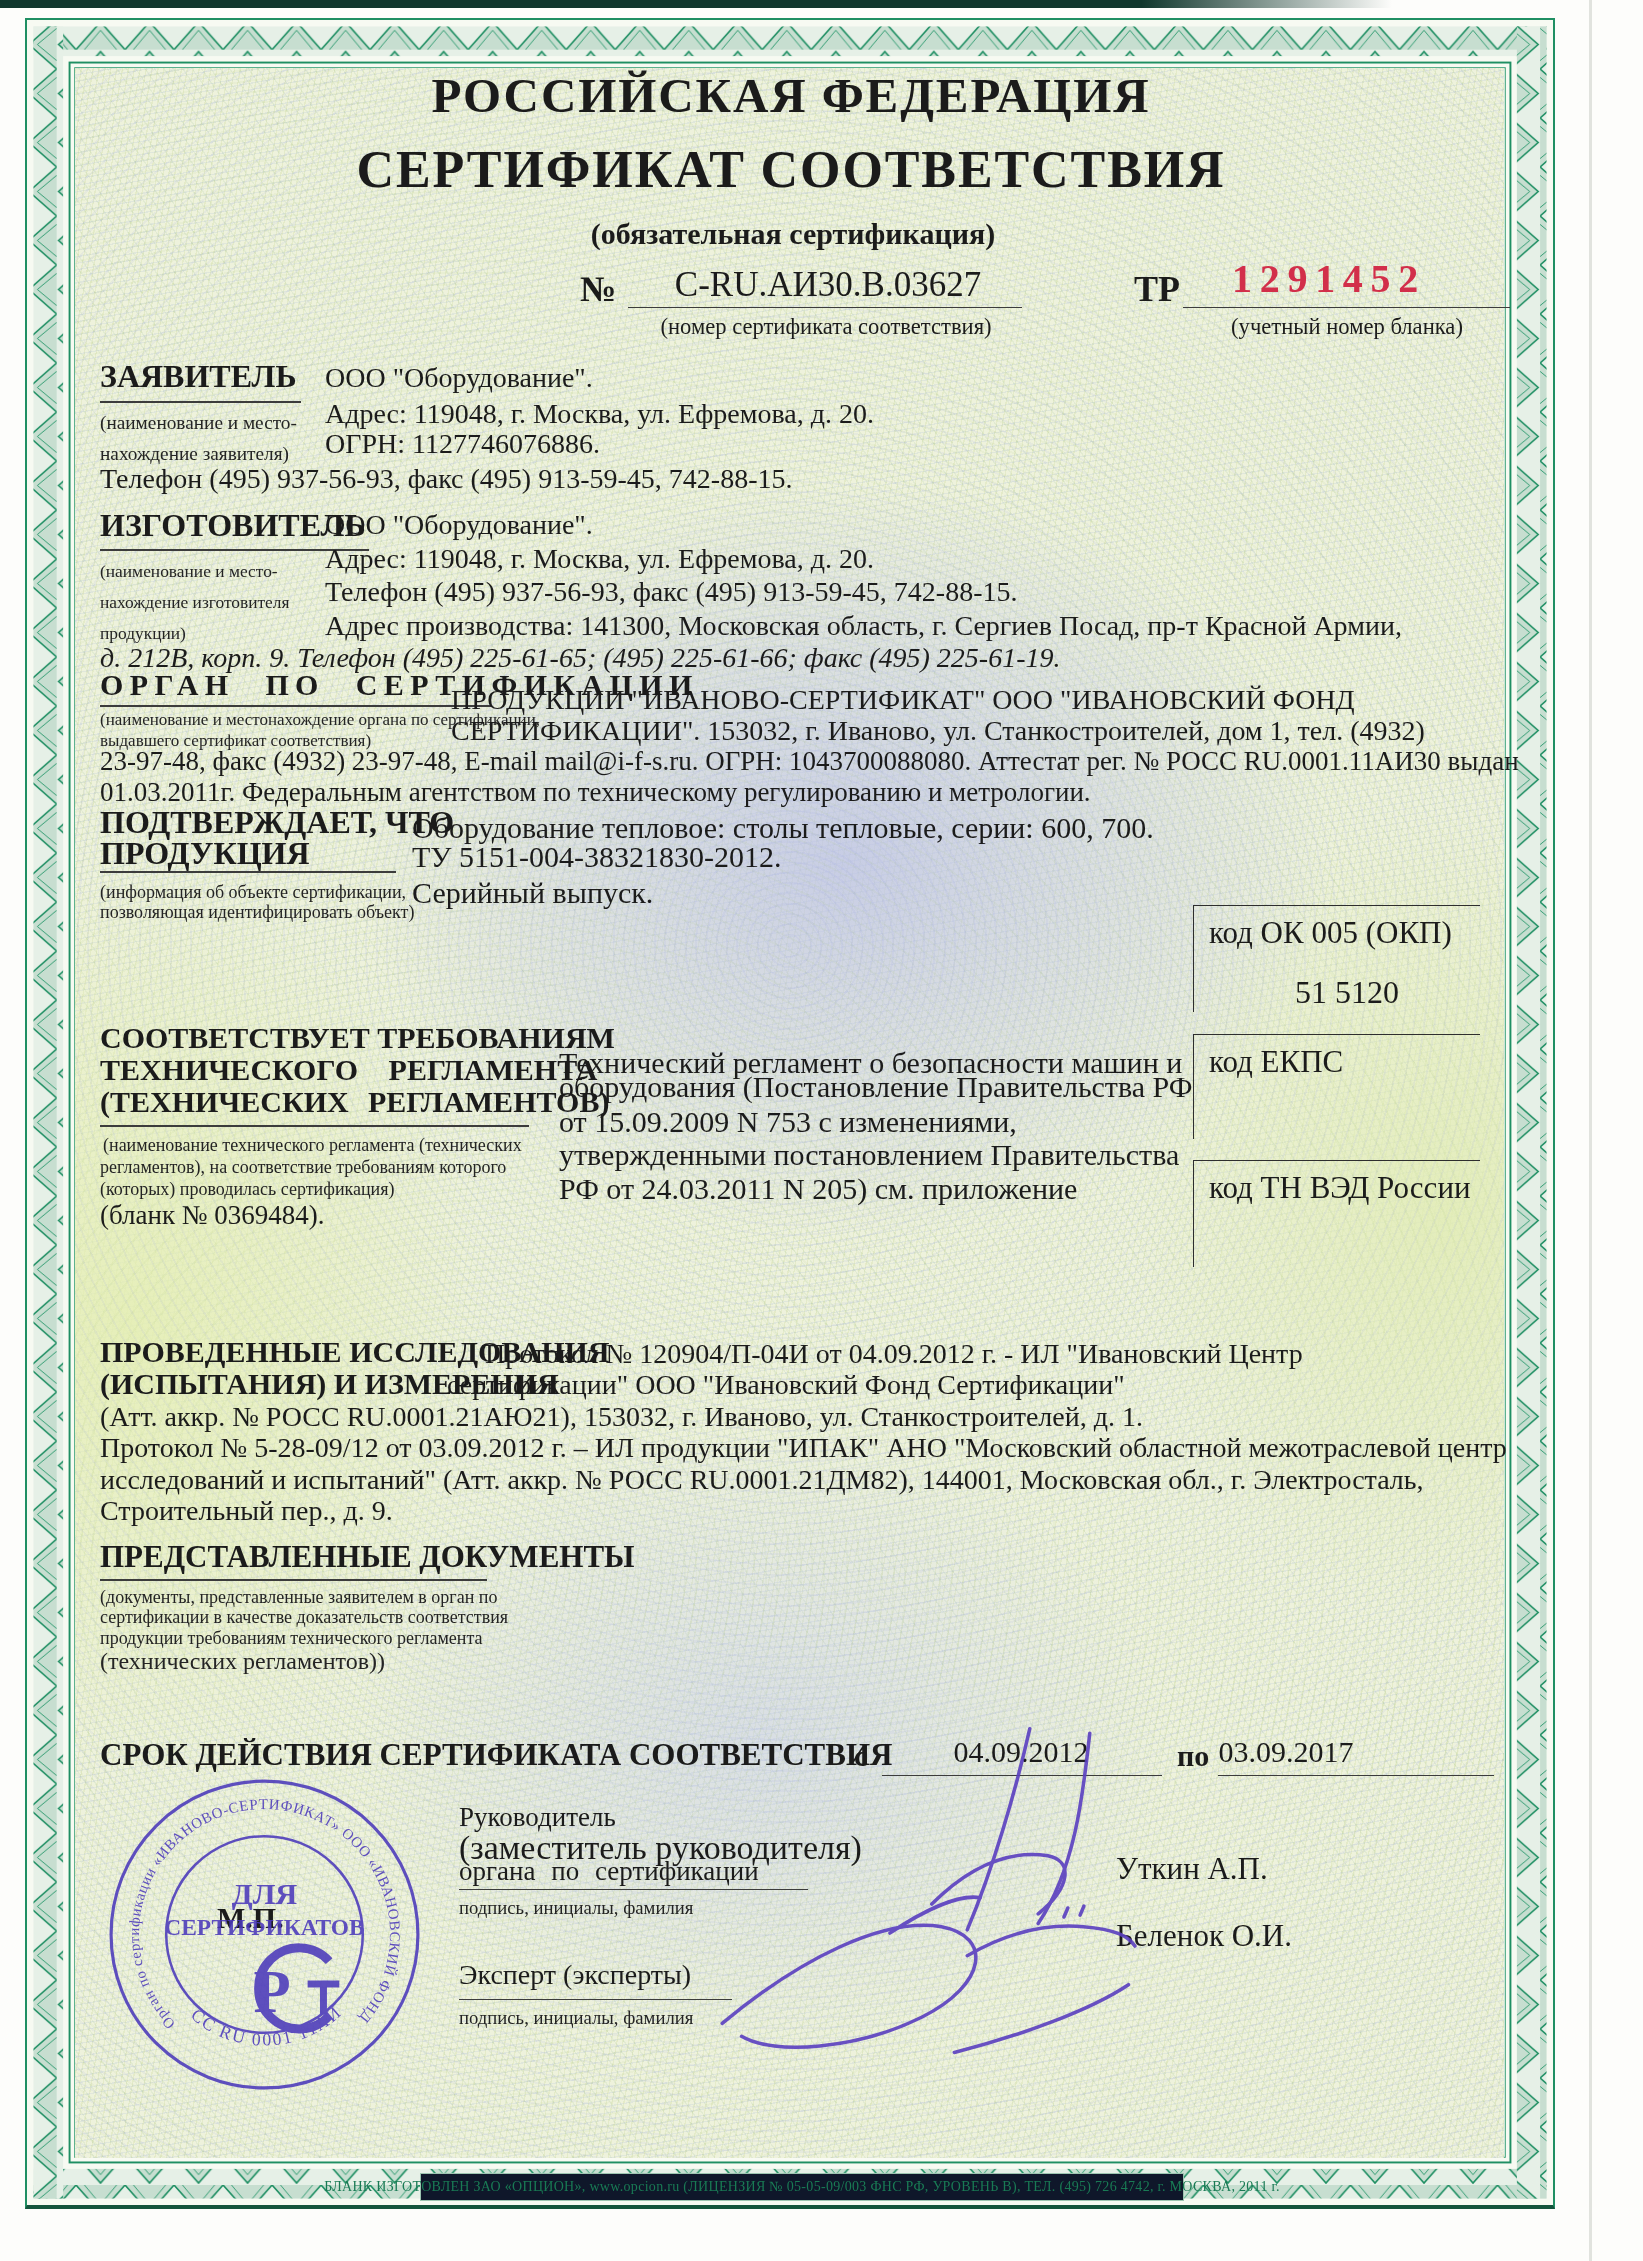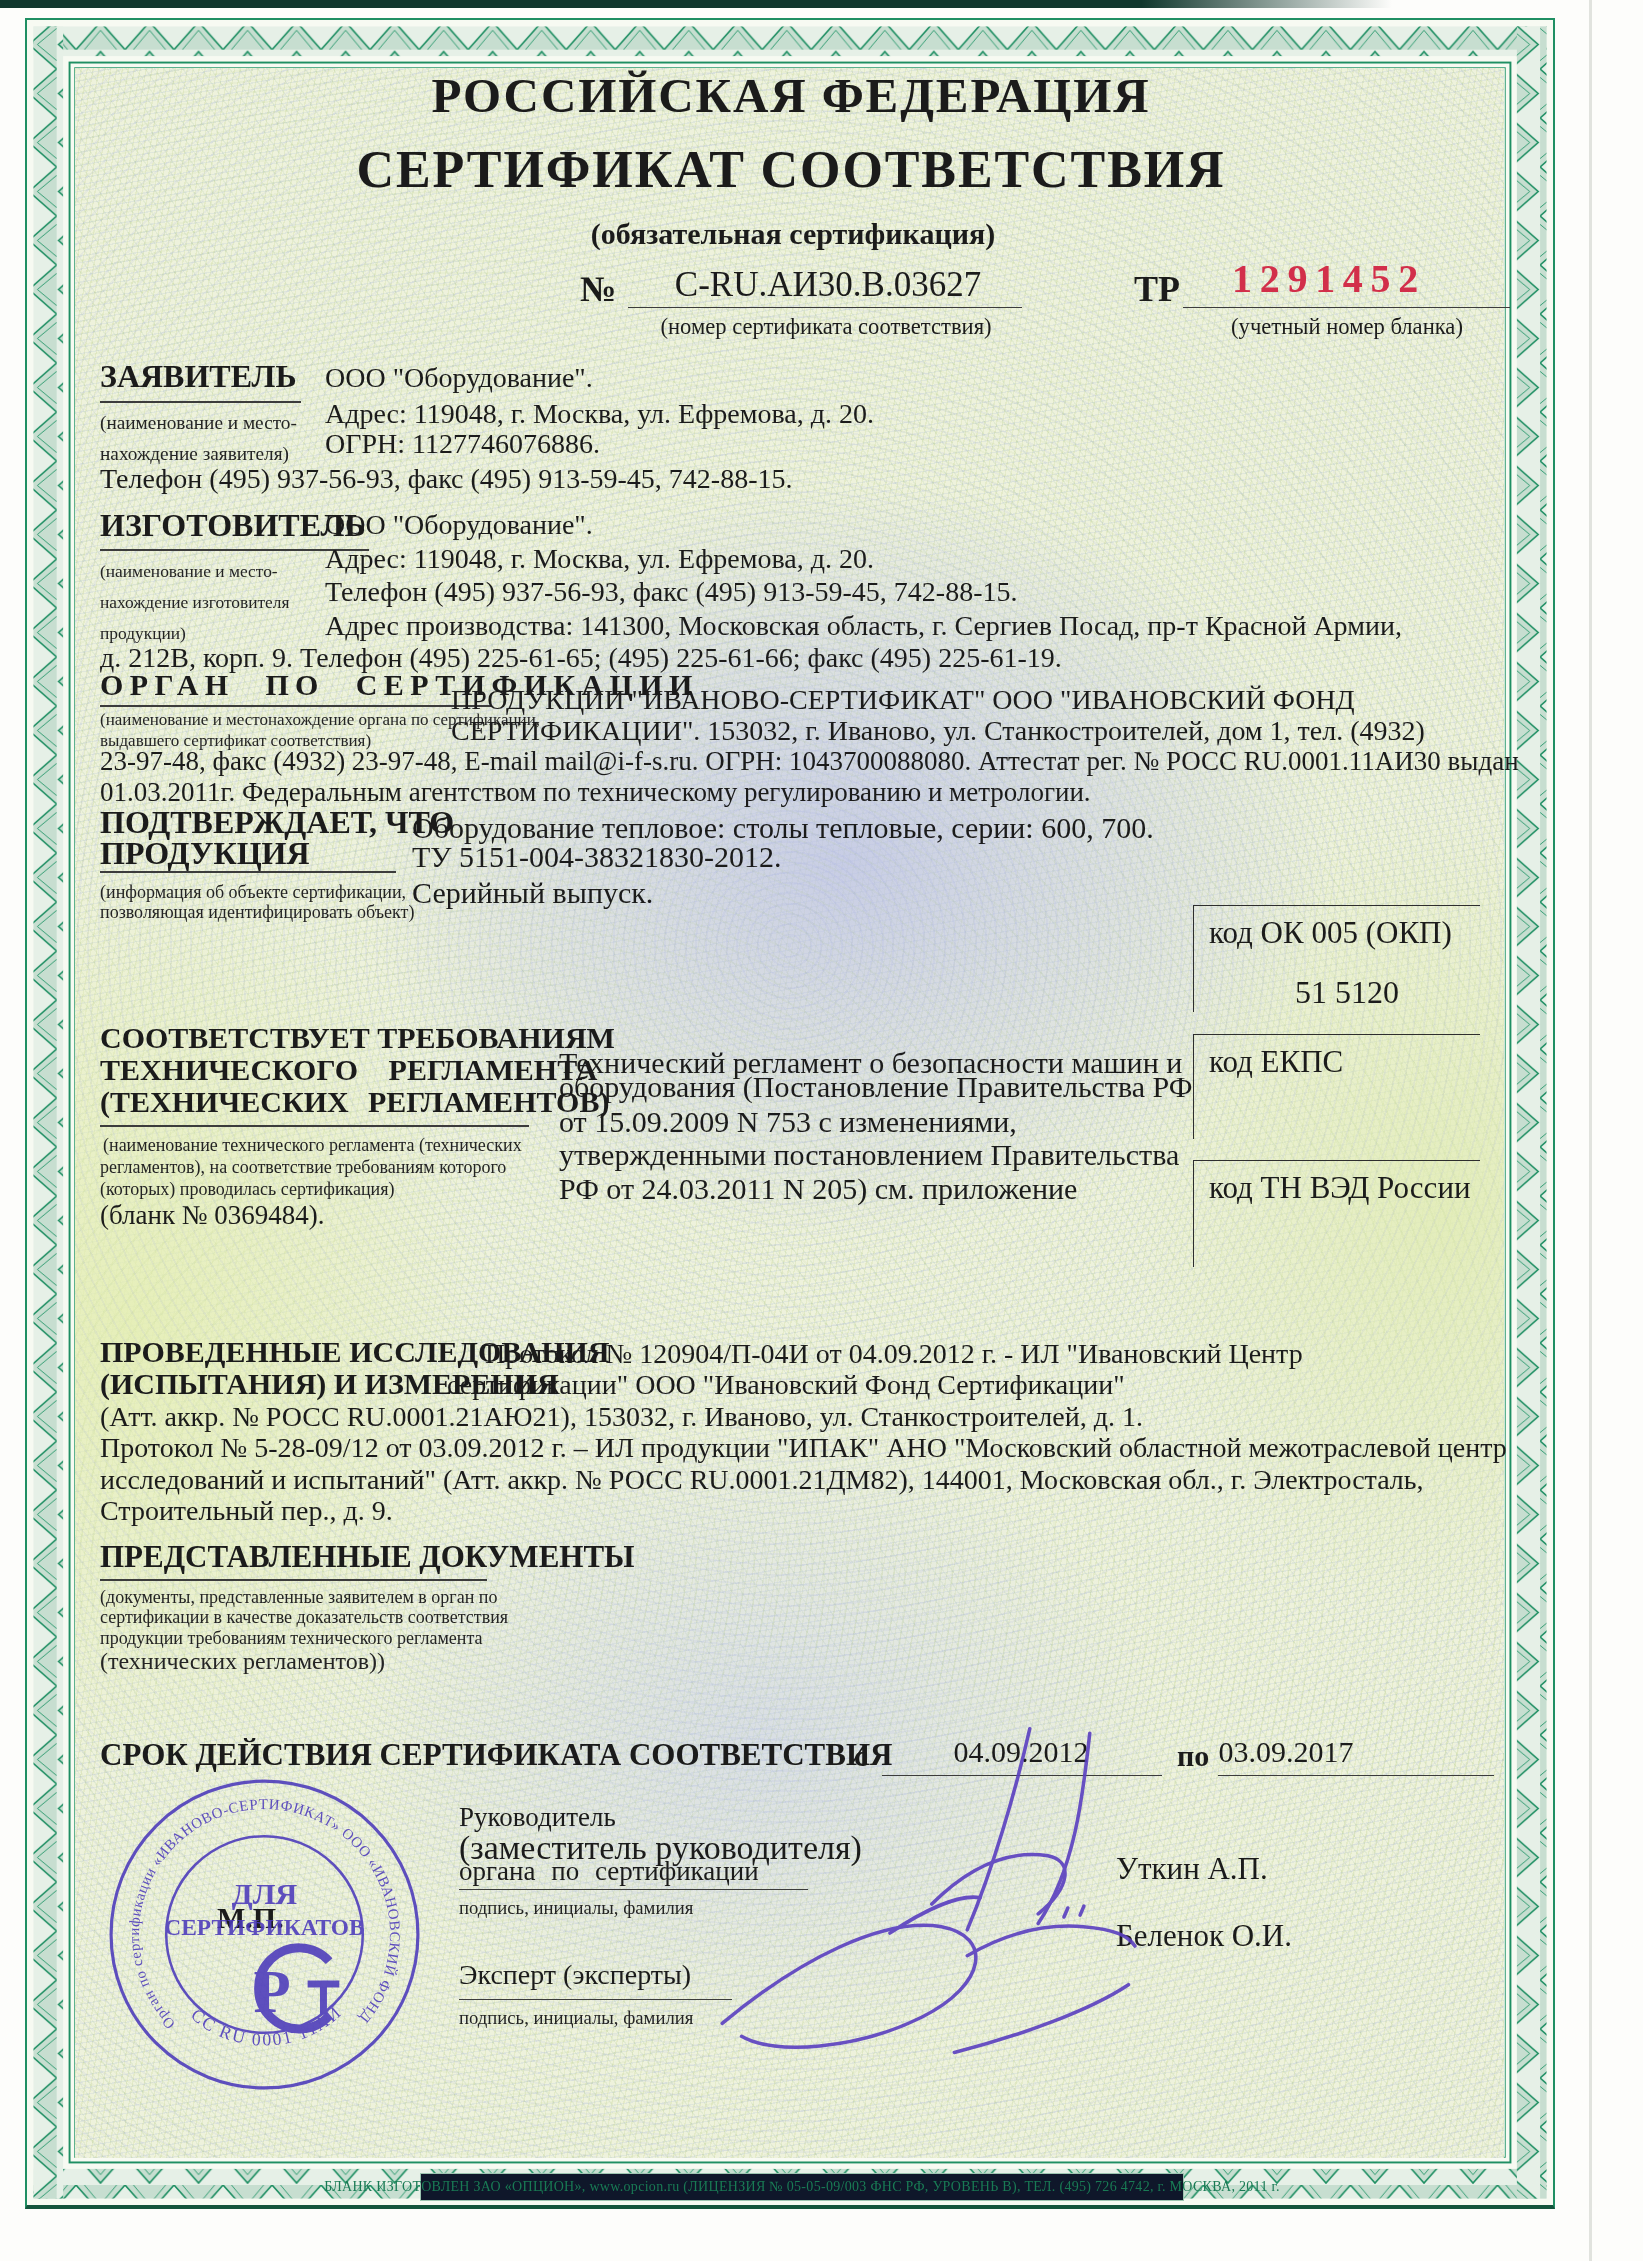--- a/index.html
+++ b/index.html
@@ -107,21 +107,21 @@
 
   <div class="t b" style="left:100px; top:507px; font-size:32px;">ИЗГОТОВИТЕЛЬ</div>
   <div class="rule" style="left:100px; top:549px; width:269px;"></div>
   <div class="t note" style="left:100px; top:561px; font-size:17.4px;">(наименование и место-</div>
   <div class="t note" style="left:100px; top:592px; font-size:17.4px;">нахождение изготовителя</div>
   <div class="t note" style="left:100px; top:623px; font-size:17.4px;">продукции)</div>
   <div class="t" style="left:325px; top:509px; font-size:28px;">ООО "Оборудование".</div>
   <div class="t" style="left:325px; top:543px; font-size:28px;">Адрес: 119048, г. Москва, ул. Ефремова, д. 20.</div>
   <div class="t" style="left:325px; top:576px; font-size:28px;">Телефон (495) 937-56-93, факс (495) 913-59-45, 742-88-15.</div>
   <div class="t" style="left:325px; top:610px; font-size:28px;">Адрес производства: 141300, Московская область, г. Сергиев Посад, пр-т Красной Армии,</div>
-  <div class="t" style="left:100px; top:642px; font-size:28px;">д. 212В, корп. 9. Телефон (495) 225-61-65; (495) 225-61-66; факс (495) 225-61-19.</div>
+  <div class="t" style="left:100px; top:642px; font-size:28px;font-style:italic;">д. 212В, корп. 9. Телефон (495) 225-61-65; (495) 225-61-66; факс (495) 225-61-19.</div>
 
   <div class="t b" style="left:100px; top:668px; font-size:30px; letter-spacing:6.4px; word-spacing:17px;">ОРГАН ПО СЕРТИФИКАЦИИ</div>
   <div class="rule" style="left:100px; top:705px; width:392px;"></div>
   <div class="t note" style="left:100px; top:710px; font-size:17px;">(наименование и местонахождение органа по сертификации,</div>
   <div class="t note" style="left:100px; top:731px; font-size:17px;">выдавшего сертификат соответствия)</div>
   <div class="t" style="left:451px; top:684px; font-size:28px;">ПРОДУКЦИИ "ИВАНОВО-СЕРТИФИКАТ" ООО "ИВАНОВСКИЙ ФОНД</div>
   <div class="t" style="left:451px; top:715px; font-size:28px;">СЕРТИФИКАЦИИ". 153032, г. Иваново, ул. Станкостроителей, дом 1, тел. (4932)</div>
   <div class="t" style="left:100px; top:746px; font-size:27px;">23-97-48, факс (4932) 23-97-48, E-mail mail@i-f-s.ru. ОГРН: 1043700088080. Аттестат рег. № РОСС RU.0001.11АИ30 выдан</div>
   <div class="t" style="left:100px; top:777px; font-size:27px;">01.03.2011г. Федеральным агентством по техническому регулированию и метрологии.</div>
 

